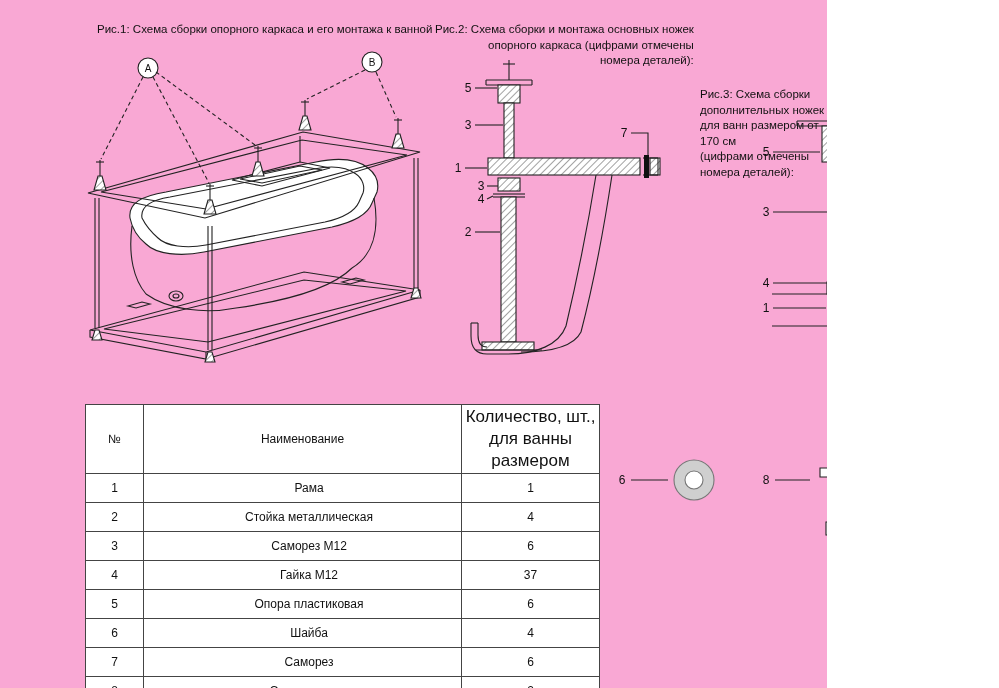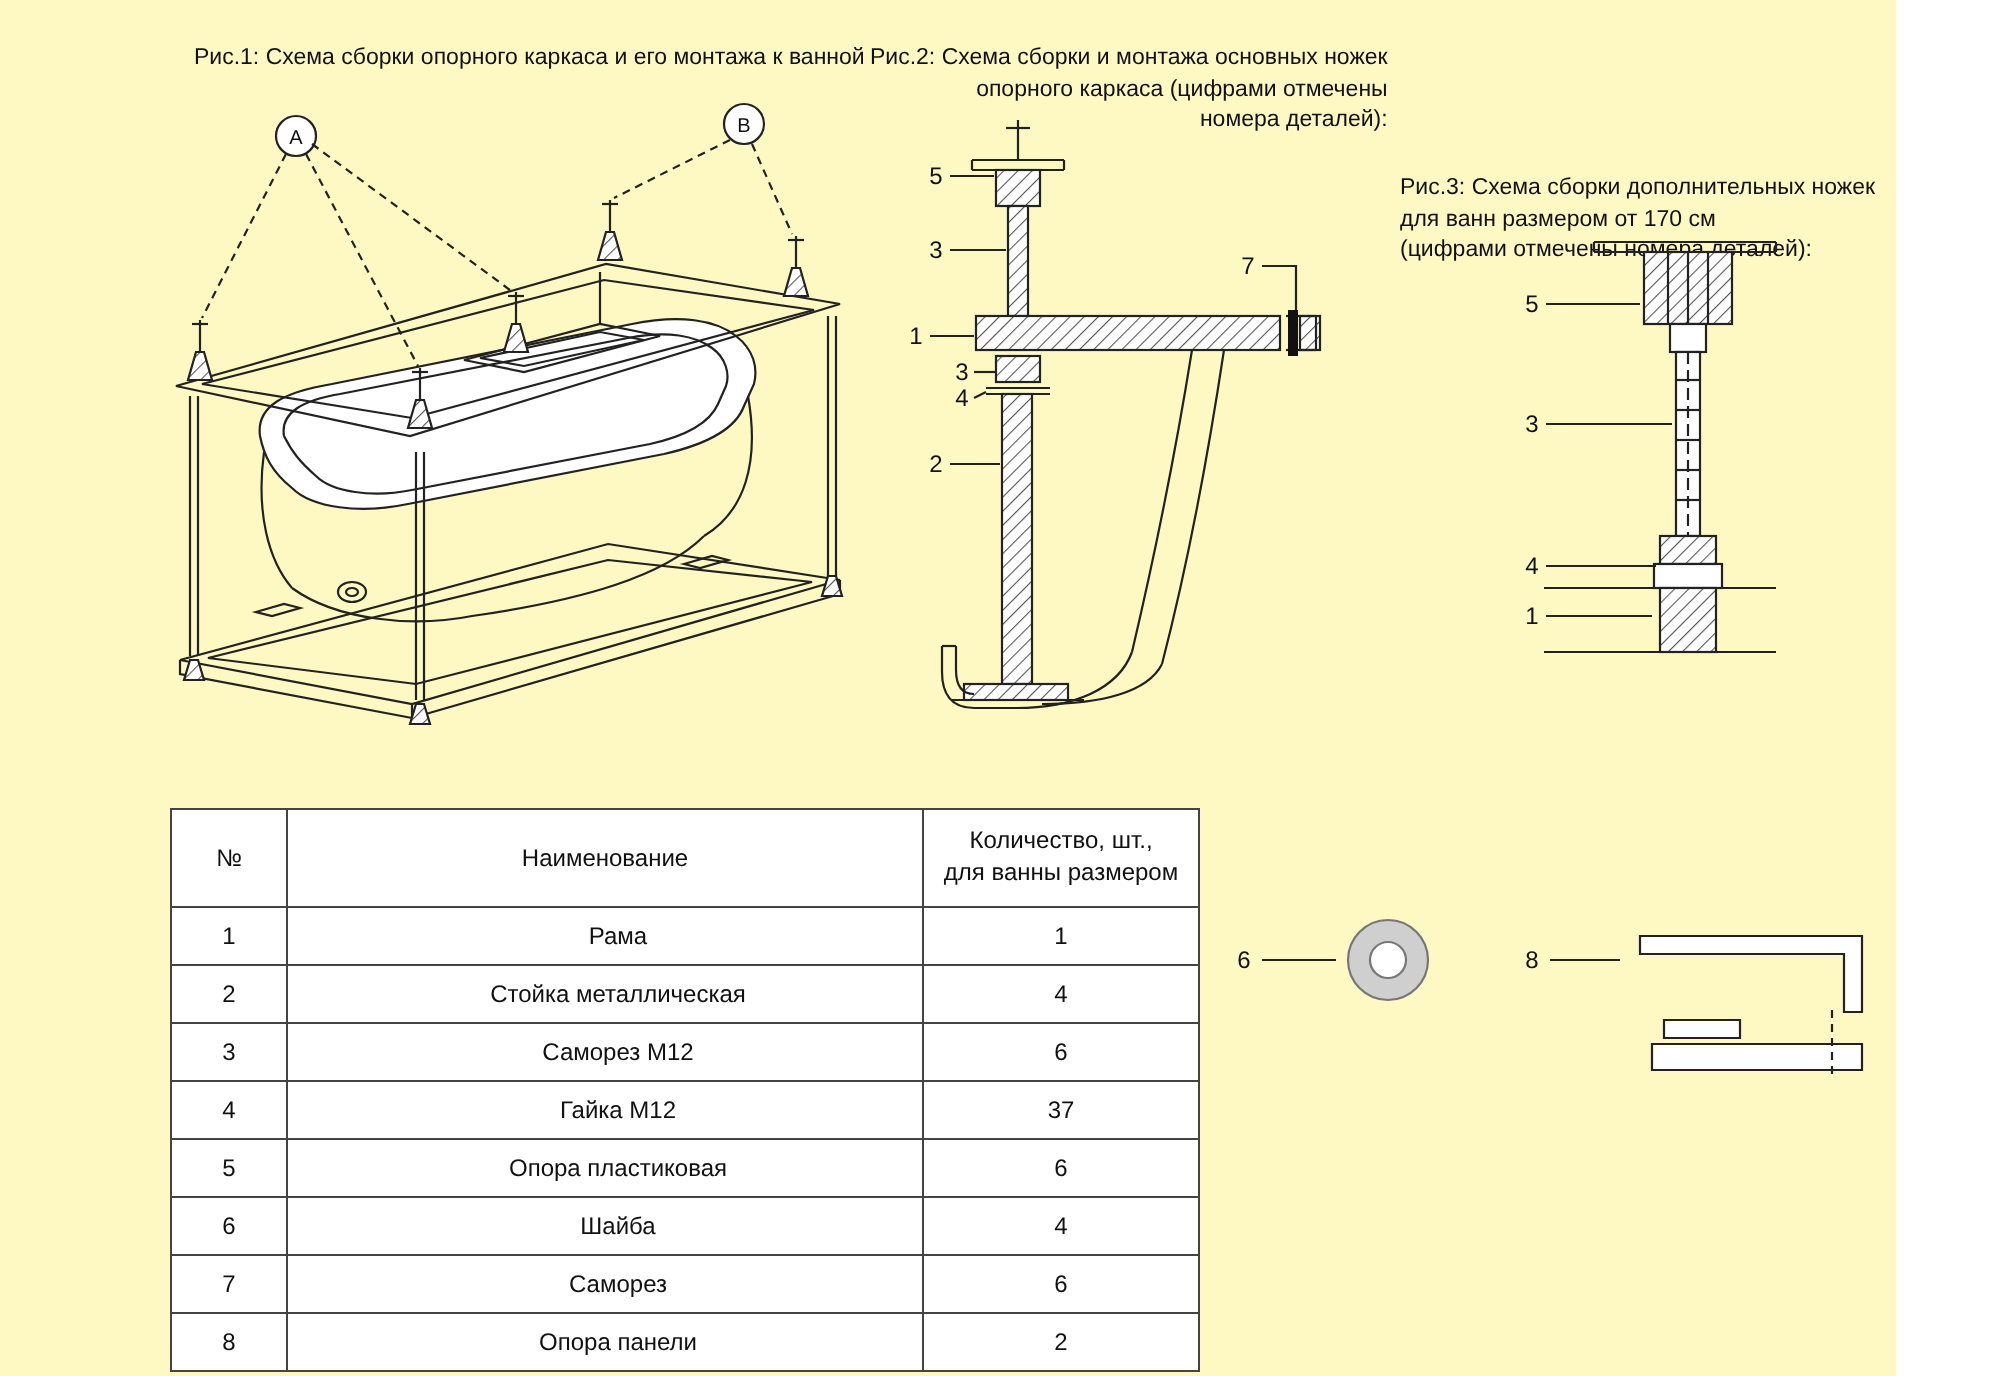--- a/index.html
+++ b/index.html
@@ -1,29 +1,29 @@
 <!DOCTYPE html>
 <html><head>
 <meta charset="utf-8">
 <style>
   html,body{margin:0;padding:0;background:#fff;}
-  .page{position:relative;width:948px;height:688px;background:#fef9c3;font-family:"Liberation Sans",sans-serif;overflow:hidden;text-decoration:underline;}
+  .page{position:relative;width:827px;height:688px;background:#f9a8d4;font-family:"Liberation Sans",sans-serif;overflow:hidden;text-decoration:underline;}
   .caption{position:absolute;font-size:11.5px;line-height:1.35;color:#111;white-space:pre-line;}
   #cap1{left:97px;top:22px;}
   #cap2{left:435px;top:22px;text-align:right;}
   #cap3{left:700px;top:87px;}
   svg.art{position:absolute;left:0;top:0;}
   svg text{font-family:"Liberation Sans",sans-serif;font-size:12px;fill:#111;stroke:none;}
   svg text.callout{font-size:10px;text-anchor:middle;}
   svg text.plabel{text-anchor:middle;}
   table.parts{position:absolute;left:85px;top:404px;border-collapse:collapse;color:#111;font-size:12px;background:#fff;}
   table.parts th,table.parts td{border:1px solid #444;font-weight:normal;}
   th.c-num{width:55px;}
   th.c-name{width:315px;}
-  th.c-qty{width:135px;font-size:12px;white-space:pre-line;line-height:1.3;}
+  th.c-qty{width:135px;font-size:17px;white-space:pre-line;line-height:1.3;}
   table.parts thead th{height:46px;text-align:center;vertical-align:middle;}
   table.parts td{height:26px;text-align:center;}
   table.parts td.name{text-align:center;padding-left:14px;}
 </style>
 </head>
 <body>
 
 <div class="page">
 
   <div id="cap1" class="caption">Рис.1: Схема сборки опорного каркаса и его монтажа к ванной</div>

